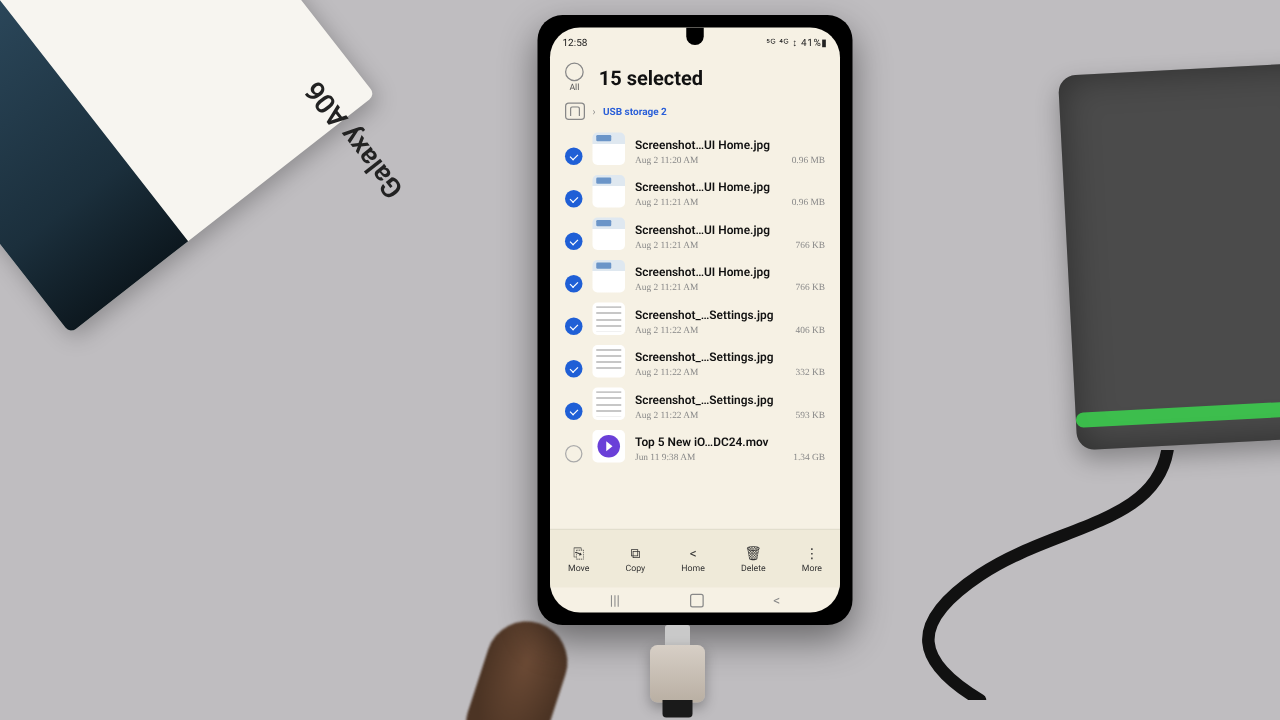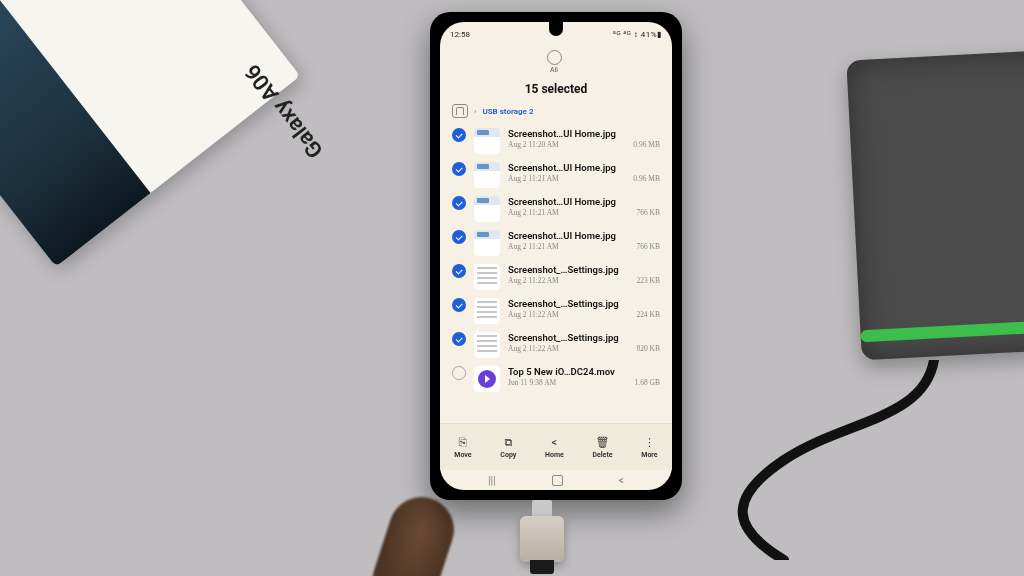--- a/index.html
+++ b/index.html
@@ -17,53 +17,53 @@
   .finger{position:absolute;left:382px;bottom:-30px;width:65px;height:110px;background:radial-gradient(ellipse at 50% 30%,#6b4a35 0%,#4c3424 70%);border-radius:40px 40px 30px 30px;transform:rotate(18deg);filter:blur(1px);}
   
   .phone{position:absolute;left:430px;top:12px;width:252px;height:488px;background:#000;border-radius:20px;box-shadow:0 12px 30px rgba(0,0,0,.45);}
   .phone .screen{position:absolute;inset:10px;border-radius:24px;background:#f6f1e4;overflow:hidden;display:flex;flex-direction:column;}
   .notch{position:absolute;top:0;left:50%;transform:translateX(-50%);width:14px;height:14px;background:#000;border-radius:0 0 10px 10px;z-index:5;}
   
   .statusbar{height:20px;font-size:8px;color:#222;display:flex;align-items:center;justify-content:space-between;padding:2px 10px 0;}
   .statusbar .right{letter-spacing:.5px;}
   
   .hdr{padding:6px 12px 2px;}
-  .hdr-row1{display:flex;align-items:center;gap:8px;flex-direction:column;}
+  .hdr-row1{display:flex;align-items:center;gap:8px;}
   .all-circle{width:13px;height:13px;border:1.4px solid #888;border-radius:50%;flex-shrink:0;}
   .all-label-wrap{display:flex;flex-direction:column;align-items:center;gap:1px;margin-right:4px;}
   .all-label{font-size:7px;color:#555;}
-  .sel-title{font-size:12px;font-weight:700;color:#111;}
+  .sel-title{font-size:16px;font-weight:700;color:#111;}
   .hdr-row2{display:flex;align-items:center;gap:6px;margin-top:8px;font-size:8px;}
   .home-chip{width:14px;height:12px;border:1px solid #888;border-radius:3px;position:relative;}
   .home-chip::before{content:"";position:absolute;inset:2px 3px;border:1px solid #888;border-bottom:none;border-radius:2px 2px 0 0;}
   .crumb-sep{color:#888;font-size:8px;}
   .crumb-link{color:#2a5fd8;font-weight:700;}
   
   .list{flex:1;overflow:hidden;padding:4px 0 0;}
-  .row{display:flex;align-items:flex-start;padding:4px 12px;gap:8px;}
+  .row{display:flex;align-items:flex-end;padding:4px 12px;gap:8px;}
   .chk{width:14px;height:14px;border-radius:50%;flex-shrink:0;position:relative;}
   .chk.on{background:#1f5fd6;}
   .chk.on::after{content:"";position:absolute;left:3.5px;top:4.5px;width:5px;height:2.5px;border-left:1.6px solid #fff;border-bottom:1.6px solid #fff;transform:rotate(-45deg);}
   .chk.off{border:1.4px solid #aaa;box-sizing:border-box;}
   .thumb{width:26px;height:26px;border-radius:4px;flex-shrink:0;background:#eee;position:relative;overflow:hidden;}
   .thumb.ss{background:linear-gradient(180deg,#dfe8f0 0 35%,#fff 35% 100%);}
   .thumb.ss::after{content:"";position:absolute;left:3px;top:2px;width:12px;height:5px;background:#6b95c8;border-radius:1px;}
   .thumb.ss2{background:#fff;}
   .thumb.ss2::before{content:"";position:absolute;inset:3px;background:repeating-linear-gradient(180deg,#c7c7c7 0 1.5px,transparent 1.5px 5px);}
   .thumb.vid{background:#fff;display:flex;align-items:center;justify-content:center;}
   .vid-icon{width:18px;height:18px;border-radius:50%;background:#6a3fd8;position:relative;}
   .vid-icon::after{content:"";position:absolute;left:7px;top:5px;border-left:5px solid #fff;border-top:4px solid transparent;border-bottom:4px solid transparent;}
   .meta{flex:1;min-width:0;}
   .fname{font-size:9.5px;font-weight:600;color:#111;white-space:nowrap;overflow:hidden;text-overflow:ellipsis;}
   .sub{display:flex;justify-content:space-between;font-size:7.5px;color:#888;margin-top:1px;font-family:Liberation Serif, serif;}
   
   .actions{height:46px;background:#efead9;display:flex;justify-content:space-around;align-items:center;border-top:1px solid rgba(0,0,0,.05);}
   .act{display:flex;flex-direction:column;align-items:center;gap:2px;color:#333;}
   .act .ic{width:14px;height:14px;display:flex;align-items:center;justify-content:center;font-size:11px;}
-  .act .lbl{font-size:7px;font-weight:bold;}
+  .act .lbl{font-size:7px;}
   
   .nav{height:20px;display:flex;justify-content:space-around;align-items:center;padding:0 20px;}
   .nav span{color:#888;font-size:11px;}
   .nav .sq{width:9px;height:9px;border:1.2px solid #888;border-radius:2px;}
   
   .otg{position:absolute;left:520px;top:500px;width:44px;height:80px;}
   .otg .plug{width:20px;height:16px;background:#c9c9c9;margin:0 auto;border-radius:2px 2px 0 0;}
   .otg .body{width:44px;height:46px;background:linear-gradient(180deg,#d7cfc6,#b9afa3);border-radius:6px;box-shadow:0 4px 10px rgba(0,0,0,.3);}
   .otg .port{width:24px;height:14px;background:#1a1a1a;margin:-2px auto 0;border-radius:0 0 3px 3px;}
 </style>
@@ -158,56 +158,56 @@
               </div>
           </div>
         </div>
         <div class="row">
           <div class="chk on"></div>
           <div class="thumb ss2"></div>
           <div class="meta">
             <div class="fname">Screenshot_…Settings.jpg</div>
             <div class="sub">
                 <span>Aug 2 11:22 AM</span>
-                <span>223 KB</span>
+                <span>406 KB</span>
               </div>
           </div>
         </div>
         <div class="row">
           <div class="chk on"></div>
           <div class="thumb ss2"></div>
           <div class="meta">
             <div class="fname">Screenshot_…Settings.jpg</div>
             <div class="sub">
                 <span>Aug 2 11:22 AM</span>
-                <span>224 KB</span>
+                <span>332 KB</span>
               </div>
           </div>
         </div>
         <div class="row">
           <div class="chk on"></div>
           <div class="thumb ss2"></div>
           <div class="meta">
             <div class="fname">Screenshot_…Settings.jpg</div>
             <div class="sub">
                 <span>Aug 2 11:22 AM</span>
-                <span>820 KB</span>
+                <span>593 KB</span>
               </div>
           </div>
         </div>
         <div class="row">
           <div class="chk off"></div>
           <div class="thumb vid">
               <div class="vid-icon"></div>
             </div>
           <div class="meta">
             <div class="fname">Top 5 New iO…DC24.mov</div>
             <div class="sub">
                 <span>Jun 11 9:38 AM</span>
-                <span>1.68 GB</span>
+                <span>1.34 GB</span>
               </div>
           </div>
         </div>
       </div>
 
       <div class="actions">
         <div class="act">
           <div class="ic">⎘</div>
           <div class="lbl">Move</div>
         </div>

